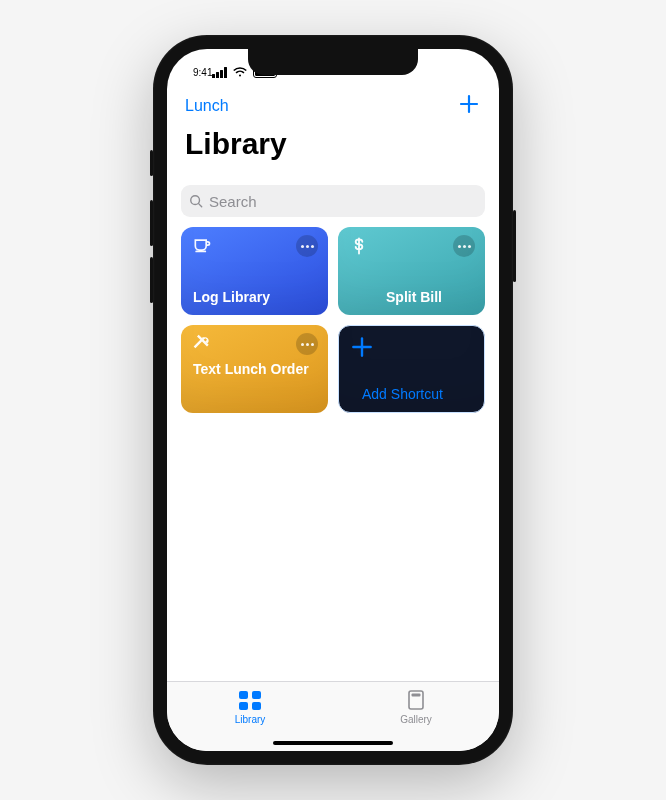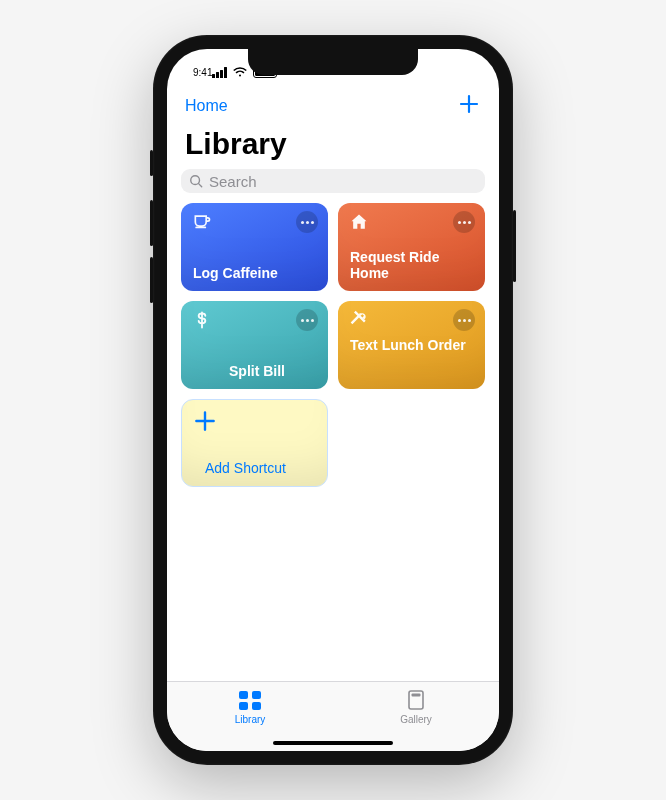--- a/index.html
+++ b/index.html
@@ -60,21 +60,21 @@
     padding: 0 18px;
   }
   .nav-left { color: #007aff; font-size: 16px; }
   .nav-right { color: #007aff; }
 
   
   .title { font-size: 30px; font-weight: 700; color: #000; padding: 2px 18px 8px; }
 
   
   .searchbar {
-    margin: 0 14px 10px; height: 24px; background: #efeff0; border-radius: 9px;
+    margin: 16px 14px 10px; height: 32px; background: #efeff0; border-radius: 9px;
     display: flex; align-items: center; padding: 0 8px; gap: 6px; color: #8e8e93;
   }
   .search-icon { width: 14px; height: 14px; flex:0 0 14px; }
   .search-text { font-size: 15px; }
 
   
   .grid {
     flex: 1; overflow: auto;
     padding: 0 14px;
     display: grid; grid-template-columns: 1fr 1fr; gap: 10px;
@@ -87,21 +87,21 @@
     box-shadow: inset 0 -40px 50px -30px rgba(0,0,0,.1);
   }
   .tile-title { font-size: 14px; font-weight: 600; line-height: 1.15; }
   .tile-top { position: absolute; top: 8px; left: 10px; right: 10px; display:flex; align-items:center; justify-content:space-between; }
   .tile-icon { width: 22px; height: 22px; display:flex; align-items:center; justify-content:center; }
   .tile-icon svg { width: 20px; height: 20px; }
   .tile-dots { width: 22px; height: 22px; border-radius: 11px; background: rgba(0,0,0,.18); display:flex; align-items:center; justify-content:center; gap:2px; }
   .tile-dots i { width:3px;height:3px;border-radius:50%;background:rgba(255,255,255,.9); display:block; }
 
   .tile-add {
-    background: #fef9c3; color:#007aff; border: 1.5px solid #c7e0ff; padding-left: 23px;
+    background: #0f172a; color:#007aff; border: 1.5px solid #c7e0ff; padding-left: 23px;
   }
   .tile-add .tile-title { color:#007aff; font-weight:500; }
   .tile-add .plus { width:26px;height:26px; }
 
   
   .tabbar {
     flex: 0 0 70px; height: 70px;
     border-top: 1px solid #d8d8dc; background: #f9f9f9;
     display: flex; align-items: flex-start; justify-content: space-around;
     padding-top: 6px;
@@ -138,21 +138,21 @@
         <svg class="wifi" viewBox="0 0 16 12">
           <path d="M8 10.5a1 1 0 100-2 1 1 0 000 2zM4.6 7.4a5 5 0 016.8 0l1.1-1.1a6.6 6.6 0 00-9 0l1.1 1.1zM2.3 5.1a8.3 8.3 0 0111.4 0l1.1-1.1a9.9 9.9 0 00-13.6 0l1.1 1.1z" fill="#000"></path>
         </svg>
         <span class="battery">
             <i></i>
           </span>
       </div>
     </div>
 
     <div class="navbar">
-      <span class="nav-left">Home</span>
+      <span class="nav-left">Lunch</span>
       <span class="nav-right">
         <svg width="24" height="24" viewBox="0 0 24 24">
           <path d="M12 4v16M4 12h16" stroke="#007aff" stroke-width="2.2" stroke-linecap="round"></path>
         </svg>
       </span>
     </div>
 
     <h1 class="title">Library</h1>
 
     <div class="searchbar">
@@ -172,36 +172,21 @@
                 <path d="M4 5h13v7a5 5 0 01-5 5H9a5 5 0 01-5-5V5zm13 2h2a2 2 0 010 4h-2" fill="none" stroke="rgba(255,255,255,.95)" stroke-width="2"></path>
                 <rect x="4" y="17.5" width="13" height="2" rx="1" fill="rgba(255,255,255,.95)"></rect>
               </svg>
             </span>
       <span class="tile-dots">
               <i></i>
               <i></i>
               <i></i>
             </span>
     </div>
-    <div class="tile-title">Log Caffeine</div>
-        </div>
-        <div class="tile" style="background: linear-gradient(155deg, rgb(240, 122, 79), rgb(217, 82, 43));">
-    <div class="tile-top">
-      <span class="tile-icon">
-              <svg viewBox="0 0 24 24">
-                <path d="M12 3l9 8h-2v9h-5v-6h-4v6H5v-9H3l9-8z" fill="rgba(255,255,255,.95)"></path>
-              </svg>
-            </span>
-      <span class="tile-dots">
-              <i></i>
-              <i></i>
-              <i></i>
-            </span>
-    </div>
-    <div class="tile-title">Request Ride Home</div>
+    <div class="tile-title">Log Library</div>
         </div>
         <div class="tile" style="background: linear-gradient(155deg, rgb(95, 201, 209), rgb(58, 165, 174)); padding-left: 48px;">
     <div class="tile-top">
       <span class="tile-icon">
               <svg viewBox="0 0 24 24">
                 <path d="M12 3v18M16 7c0-2-2-3-4-3s-4 1-4 3 2 3 4 3 4 1 4 3-2 3-4 3-4-1-4-3" fill="none" stroke="rgba(255,255,255,.95)" stroke-width="2.2" stroke-linecap="round"></path>
               </svg>
             </span>
       <span class="tile-dots">
               <i></i>

